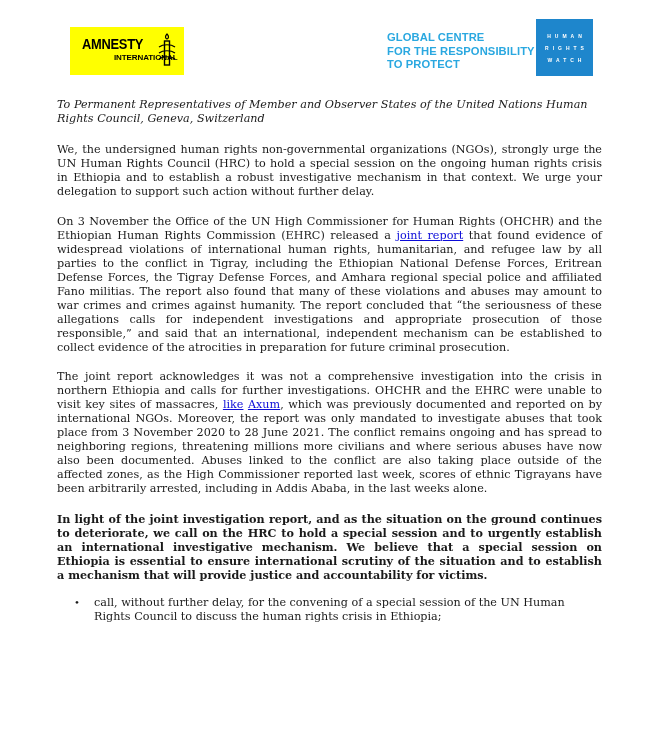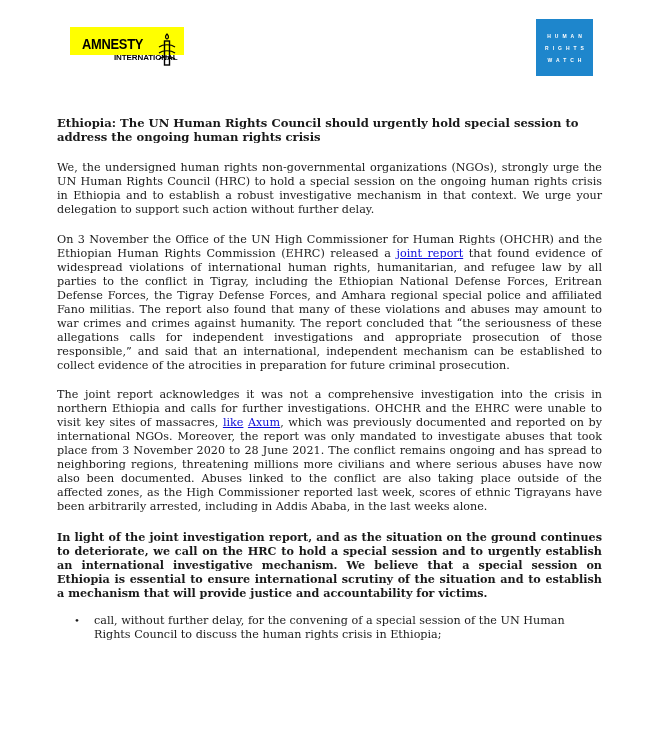--- a/index.html
+++ b/index.html
@@ -21,21 +21,21 @@
       left: 0;
       width: 667px;
       height: 86px;
     }
     
     .amnesty {
       position: absolute;
       left: 70px;
       top: 27px;
       width: 114px;
-      height: 28px;
+      height: 48px;
       background: #ffff00;
     }
     .amnesty .a1 {
       position: absolute;
       left: 12px;
       top: 10px;
       font-family: "Liberation Sans", sans-serif;
       font-weight: bold;
       font-size: 14px;
       letter-spacing: -0.3px;
@@ -201,30 +201,35 @@
     <div class="a1">AMNESTY</div>
     <div class="a2">INTERNATIONAL</div>
     <svg class="candle" viewBox="0 0 18 34">
       <path d="M9 1 C7 3,7 5,9 6 C11 5,11 3,9 1 Z" fill="none" stroke="#000" stroke-width="1.2"></path>
       <rect x="6.5" y="8" width="5" height="24" fill="none" stroke="#000" stroke-width="1.4"></rect>
       <path d="M1 14 C5 11,13 11,17 14 M1 20 C5 17,13 17,17 20 M1 26 C5 23,13 23,17 26" fill="none" stroke="#000" stroke-width="1.2"></path>
     </svg>
   </div>
 
 
+  <div class="gcr2p">
+    <div>GLOBAL CENTRE</div>
+    <div>FOR THE RESPONSIBILITY</div>
+    <div>TO PROTECT</div>
+  </div>
 
   <div class="hrw">
     <div class="h1">HUMAN</div>
     <div>RIGHTS</div>
     <div>WATCH</div>
   </div>
 </div>
 
 <div class="doc">
-  <p class="title">Ethiopia: The UN Human Rights Council should urgently hold special session to address the ongoing human rights crisis</p>
+  <p class="recipient">To Permanent Representatives of Member and Observer States of the United Nations Human Rights Council, Geneva, Switzerland</p>
 
   <p class="p1">We, the undersigned human rights non-governmental organizations (NGOs), strongly urge the UN Human Rights Council (HRC) to hold a special session on the ongoing human rights crisis in Ethiopia and to establish a robust investigative mechanism in that context. We urge your delegation to support such action without further delay.</p>
 
   <p class="p2"><span>On 3 November the Office of the UN High Commissioner for Human Rights (OHCHR) and the Ethiopian Human Rights Commission (EHRC) released a </span><a class="link" href="#">joint report</a><span> that found evidence of widespread violations of international human rights, humanitarian, and refugee law by all parties to the conflict in Tigray, including the Ethiopian National Defense Forces, Eritrean Defense Forces, the Tigray Defense Forces, and Amhara regional special police and affiliated Fano militias. The report also found that many of these violations and abuses may amount to war crimes and crimes against humanity. The report concluded that “the seriousness of these allegations calls for independent investigations and appropriate prosecution of those responsible,” and said that an international, independent mechanism can be established to collect evidence of the atrocities in preparation for future criminal prosecution.</span></p>
 
   <p class="p3"><span>The joint report acknowledges it was not a comprehensive investigation into the crisis in northern Ethiopia and calls for further investigations. OHCHR and the EHRC were unable to visit key sites of massacres, </span><a class="link" href="#">like</a><span> </span><a class="link" href="#">Axum</a><span>, which was previously documented and reported on by international NGOs. Moreover, the report was only mandated to investigate abuses that took place from 3 November 2020 to 28 June 2021. The conflict remains ongoing and has spread to neighboring regions, threatening millions more civilians and where serious abuses have now also been documented. Abuses linked to the conflict are also taking place outside of the affected zones, as the High Commissioner reported last week, scores of ethnic Tigrayans have been arbitrarily arrested, including in Addis Ababa, in the last weeks alone.</span></p>
 
   <p class="p4">In light of the joint investigation report, and as the situation on the ground continues to deteriorate, we call on the HRC to hold a special session and to urgently establish an international investigative mechanism. We believe that a special session on Ethiopia is essential to ensure international scrutiny of the situation and to establish a mechanism that will provide justice and accountability for victims.</p>
 
 

